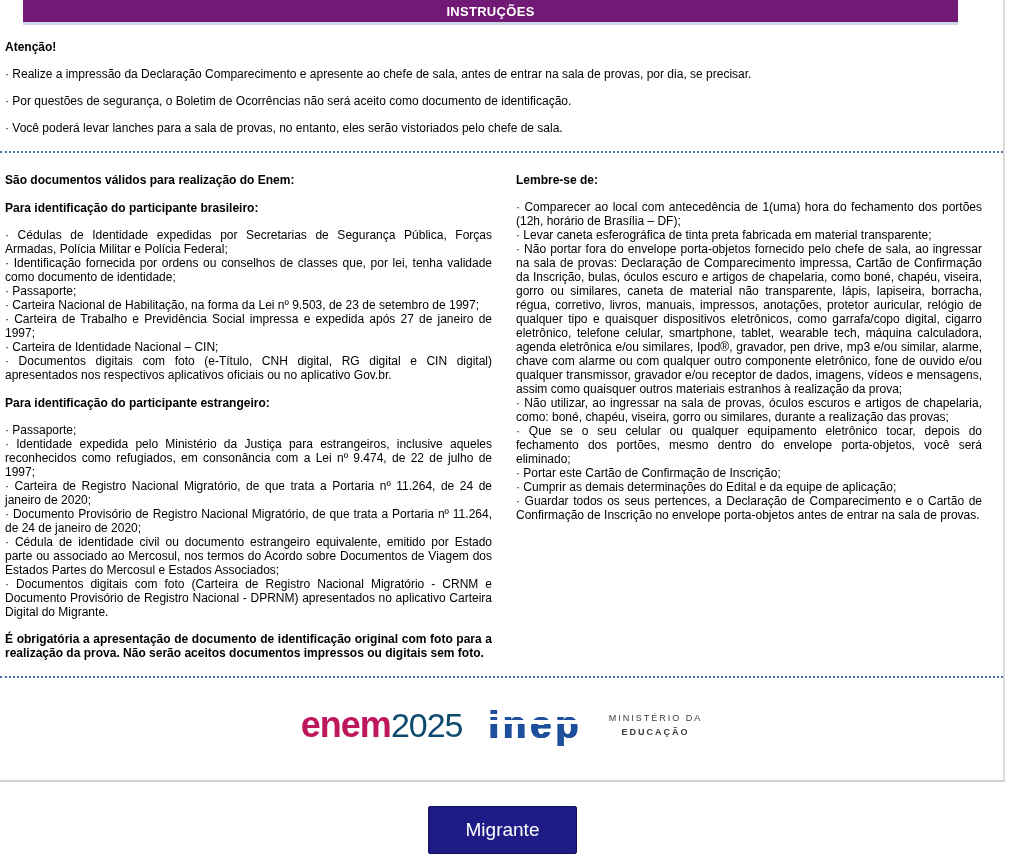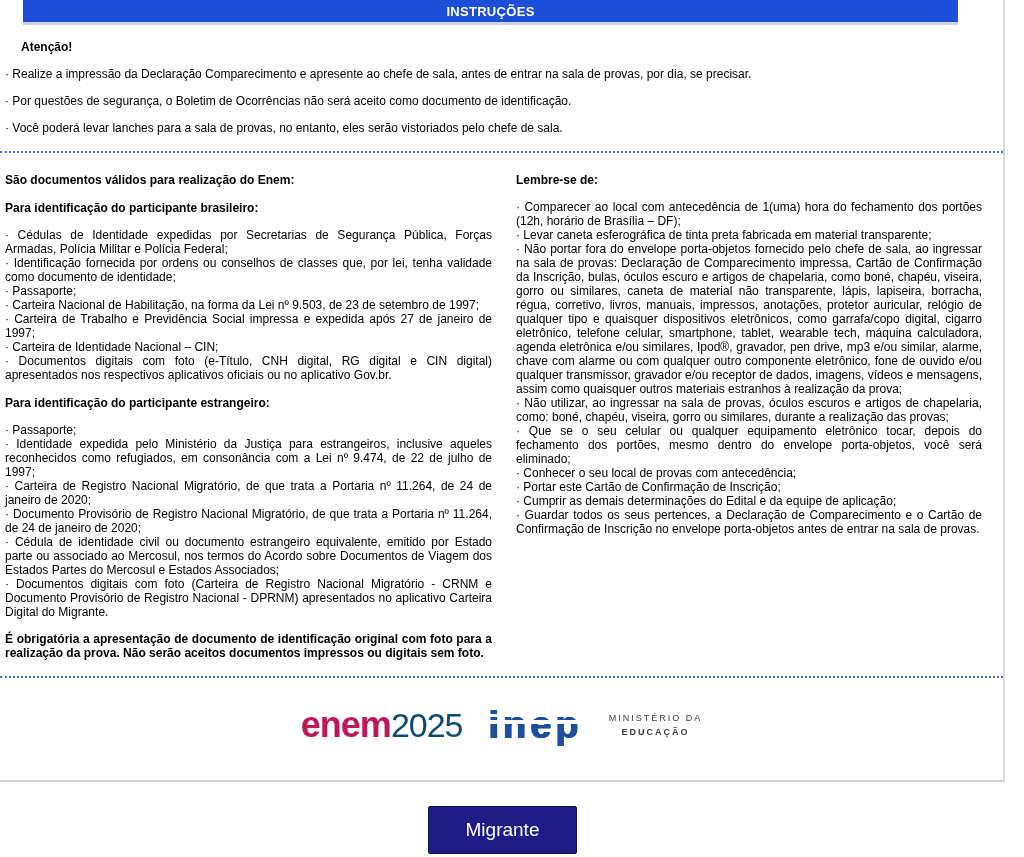--- a/index.html
+++ b/index.html
@@ -15,31 +15,31 @@
     width: 1005px;
     height: 782px;
     border-right: 2px solid #dcdcdc;
     border-bottom: 2px solid #d2d2d2;
     overflow: hidden;
     background: #fff;
   }
   .header-bar {
     margin: 0 45px 0 23px;
     height: 25px;
-    background: #1d4ed8;
+    background: #701a75;
     border-bottom: 3px solid #ccd6e4;
     text-align: center;
     color: #ffffff;
     font-weight: bold;
     font-size: 13px;
     line-height: 24px;
     letter-spacing: 0.3px;
   }
   .attention { padding: 0 24px 0 5px; }
-  .attention h3 { font-size: 12px; margin: 15px 0 0 16px; }
+  .attention h3 { font-size: 12px; margin: 15px 0 0 0; }
   .attention p { margin: 13px 0 0 0; line-height: 14px; }
   .dotted-divider {
     border: 0;
     border-top: 2px dotted #4a6fae;
     margin: 16px 0 0 0;
     height: 0;
   }
   .columns {
     display: flex;
     gap: 24px;
@@ -169,21 +169,20 @@
     </div>
 
     <div class="col-right">
       <h4 class="col-title">Lembre-se de:</h4>
       <div class="doc-list">
           <p>· Comparecer ao local com antecedência de 1(uma) hora do fechamento dos portões (12h, horário de Brasília – DF);</p>
           <p>· Levar caneta esferográfica de tinta preta fabricada em material transparente;</p>
           <p>· Não portar fora do envelope porta-objetos fornecido pelo chefe de sala, ao ingressar na sala de provas: Declaração de Comparecimento impressa, Cartão de Confirmação da Inscrição, bulas, óculos escuro e artigos de chapelaria, como boné, chapéu, viseira, gorro ou similares, caneta de material não transparente, lápis, lapiseira, borracha, régua, corretivo, livros, manuais, impressos, anotações, protetor auricular, relógio de qualquer tipo e quaisquer dispositivos eletrônicos, como garrafa/copo digital, cigarro eletrônico, telefone celular, smartphone, tablet, wearable tech, máquina calculadora, agenda eletrônica e/ou similares, Ipod®, gravador, pen drive, mp3 e/ou similar, alarme, chave com alarme ou com qualquer outro componente eletrônico, fone de ouvido e/ou qualquer transmissor, gravador e/ou receptor de dados, imagens, vídeos e mensagens, assim como quaisquer outros materiais estranhos à realização da prova;</p>
           <p>· Não utilizar, ao ingressar na sala de provas, óculos escuros e artigos de chapelaria, como: boné, chapéu, viseira, gorro ou similares, durante a realização das provas;</p>
           <p>· Que se o seu celular ou qualquer equipamento eletrônico tocar, depois do fechamento dos portões, mesmo dentro do envelope porta-objetos, você será eliminado;</p>
-          <p>· Conhecer o seu local de provas com antecedência;</p>
           <p>· Portar este Cartão de Confirmação de Inscrição;</p>
           <p>· Cumprir as demais determinações do Edital e da equipe de aplicação;</p>
           <p>· Guardar todos os seus pertences, a Declaração de Comparecimento e o Cartão de Confirmação de Inscrição no envelope porta-objetos antes de entrar na sala de provas.</p>
         </div>
     </div>
 
   </div>
 
   <hr class="dotted-divider">
 

